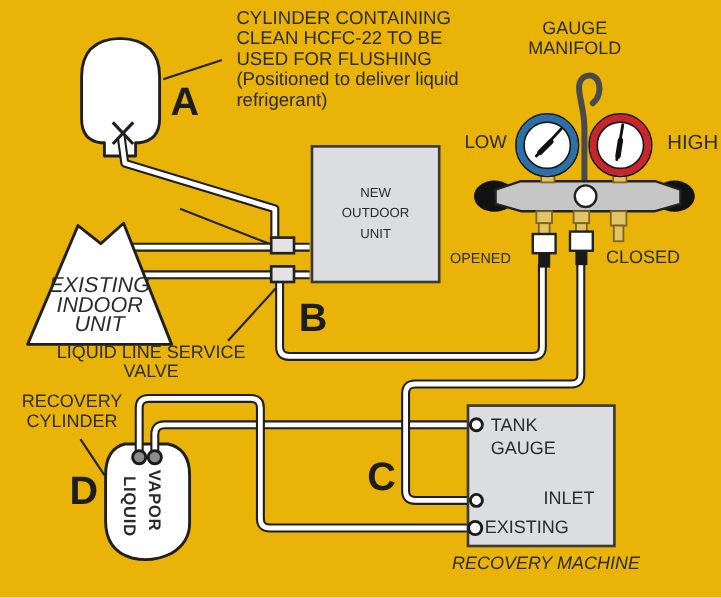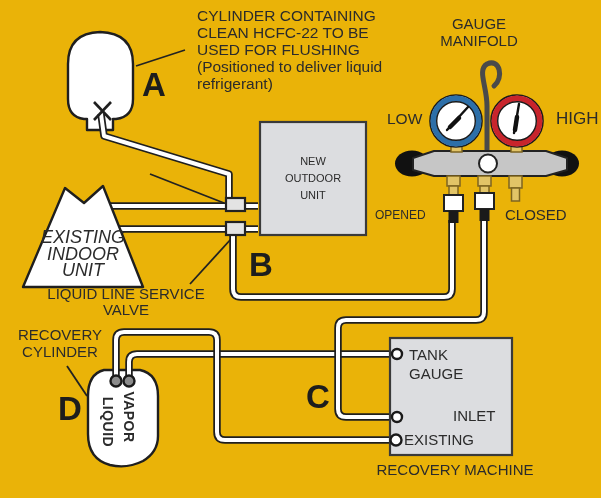--- a/index.html
+++ b/index.html
@@ -157,15 +157,15 @@
   <div class="lbl rot90" style="left:76px;top:414px;width:64px;font-size:14px;">LIQUID</div>
   <div class="lbl rot90" style="left:101px;top:409px;width:56px;font-size:14px;">VAPOR</div>
 
   <div class="ref" style="left:306px;top:378px;">C</div>
 
   <div class="lbl" style="left:409px;top:345px;line-height:19px;">TANK
 GAUGE</div>
   <div class="lbl" style="left:409px;top:408px;margin-left:44px;">INLET</div>
   <div class="lbl" style="left:404px;top:432px;">EXISTING</div>
 
-  <div class="lbl center" style="left:355px;top:462px;width:200px;">RECOVERY MACHINE</div>
+  <div class="lbl center" style="left:355px;top:462px;width:200px;font-style:italic;">RECOVERY MACHINE</div>
 
 </div>
 
 </body></html>

